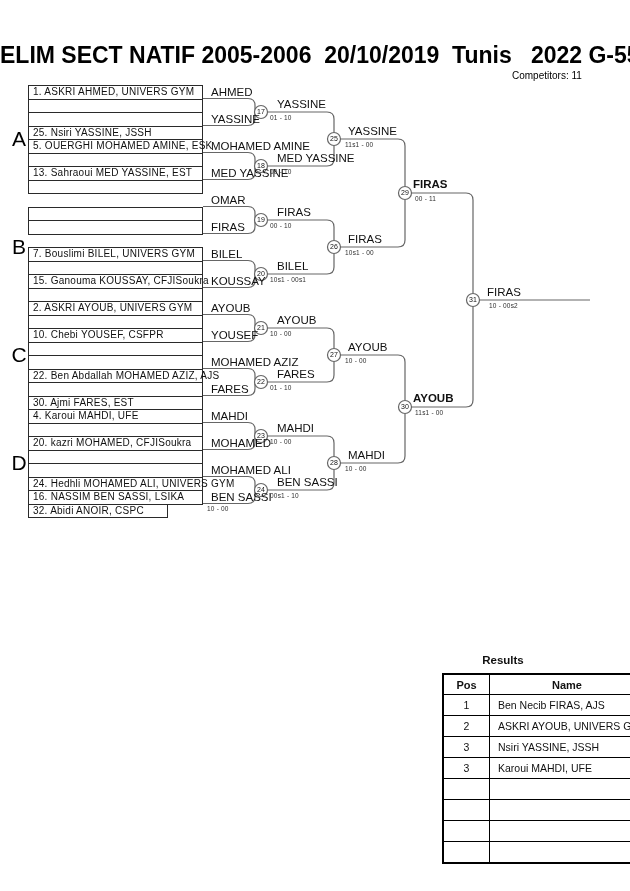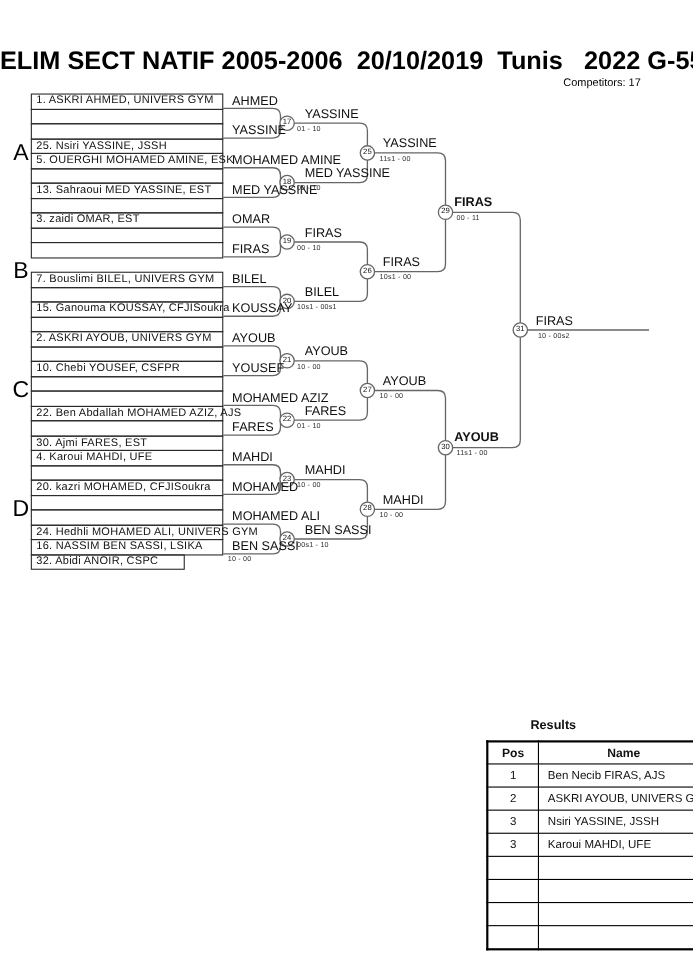--- a/index.html
+++ b/index.html
@@ -29,36 +29,35 @@
   table.results td.pos{text-align:center;}
   table.results td.name{padding-left:8px;white-space:nowrap;overflow:hidden;}
   th.col-pos{width:45px;}
 </style>
 </head>
 <body>
 
 <div class="page">
 
   <div class="title">ELIM SECT NATIF 2005-2006  20/10/2019  Tunis   2022 G-55</div>
-  <div class="competitors">Competitors: 17</div>
+  <div class="competitors">Competitors: 11</div>
 
   <div class="glabel" style="top:127px">A</div>
   <div class="glabel" style="top:235px">B</div>
   <div class="glabel" style="top:343px">C</div>
   <div class="glabel" style="top:451px">D</div>
 
   <div class="box" style="top:85px">1. ASKRI AHMED, UNIVERS GYM</div>
   <div class="box" style="top:98.5px"></div>
   <div class="box" style="top:112px"></div>
   <div class="box" style="top:125.5px">25. Nsiri YASSINE, JSSH</div>
   <div class="box" style="top:139px">5. OUERGHI MOHAMED AMINE, ESK</div>
   <div class="box" style="top:152.5px"></div>
   <div class="box" style="top:166px">13. Sahraoui MED YASSINE, EST</div>
   <div class="box" style="top:179.5px"></div>
-  <div class="box" style="top:193px">3. zaidi OMAR, EST</div>
   <div class="box" style="top:206.5px"></div>
   <div class="box" style="top:220px"></div>
   <div class="box" style="top:247px">7. Bouslimi BILEL, UNIVERS GYM</div>
   <div class="box" style="top:260.5px"></div>
   <div class="box" style="top:274px">15. Ganouma KOUSSAY, CFJISoukra</div>
   <div class="box" style="top:287.5px"></div>
   <div class="box" style="top:301px">2. ASKRI AYOUB, UNIVERS GYM</div>
   <div class="box" style="top:314.5px"></div>
   <div class="box" style="top:328px">10. Chebi YOUSEF, CSFPR</div>
   <div class="box" style="top:341.5px"></div>

